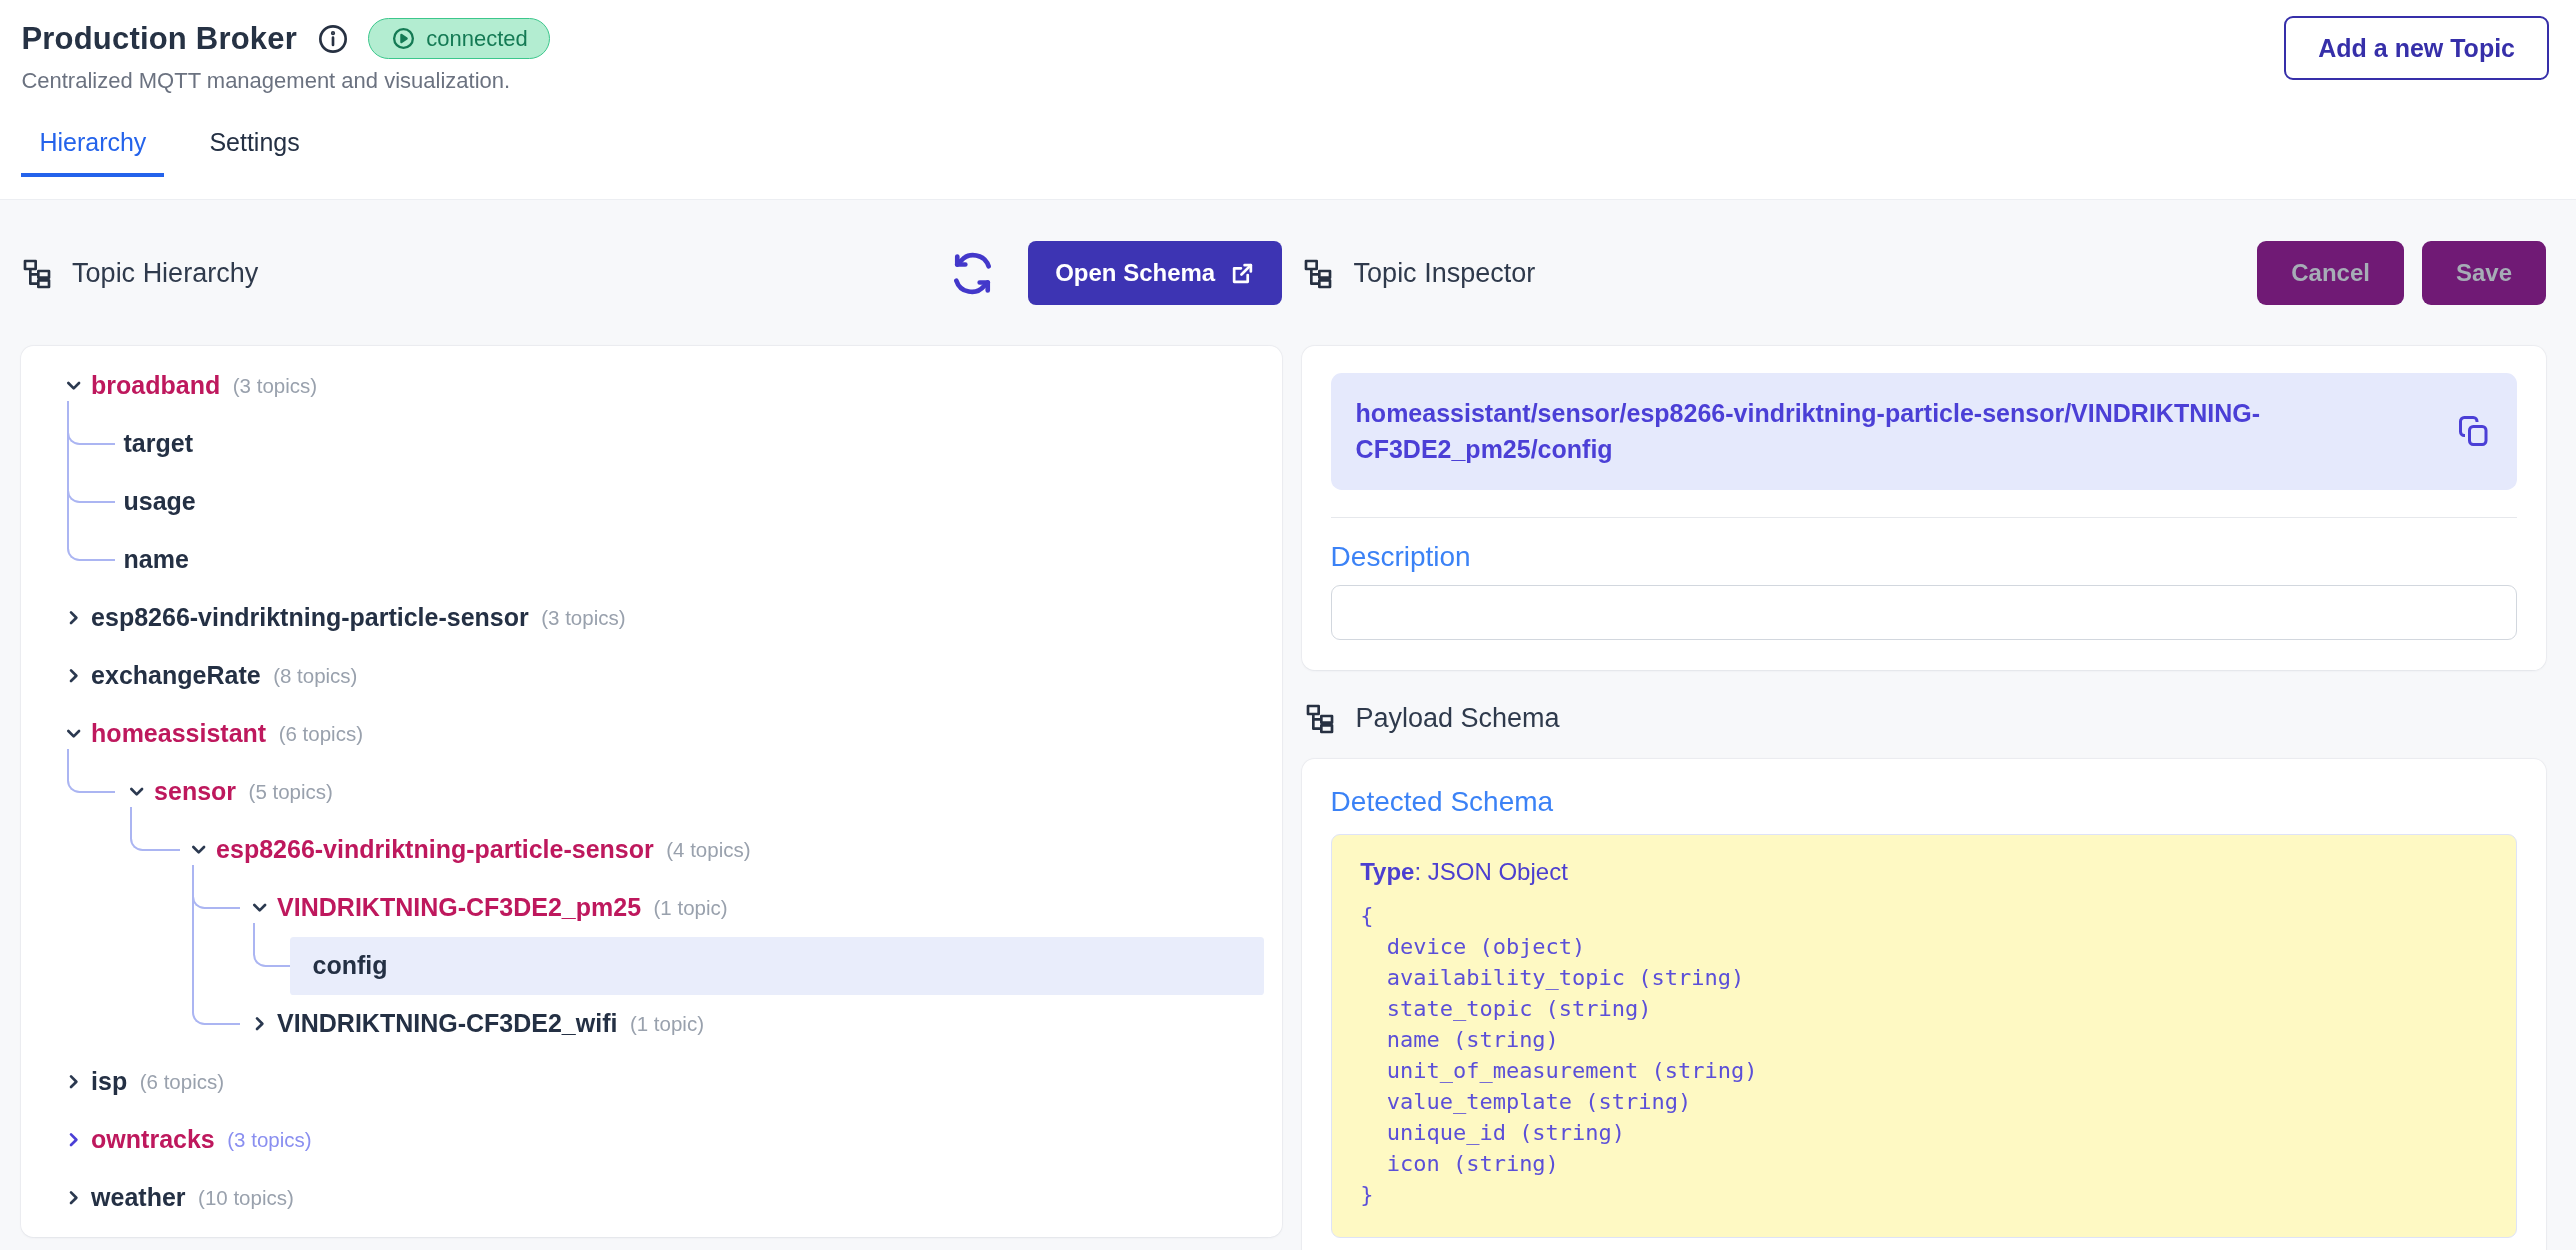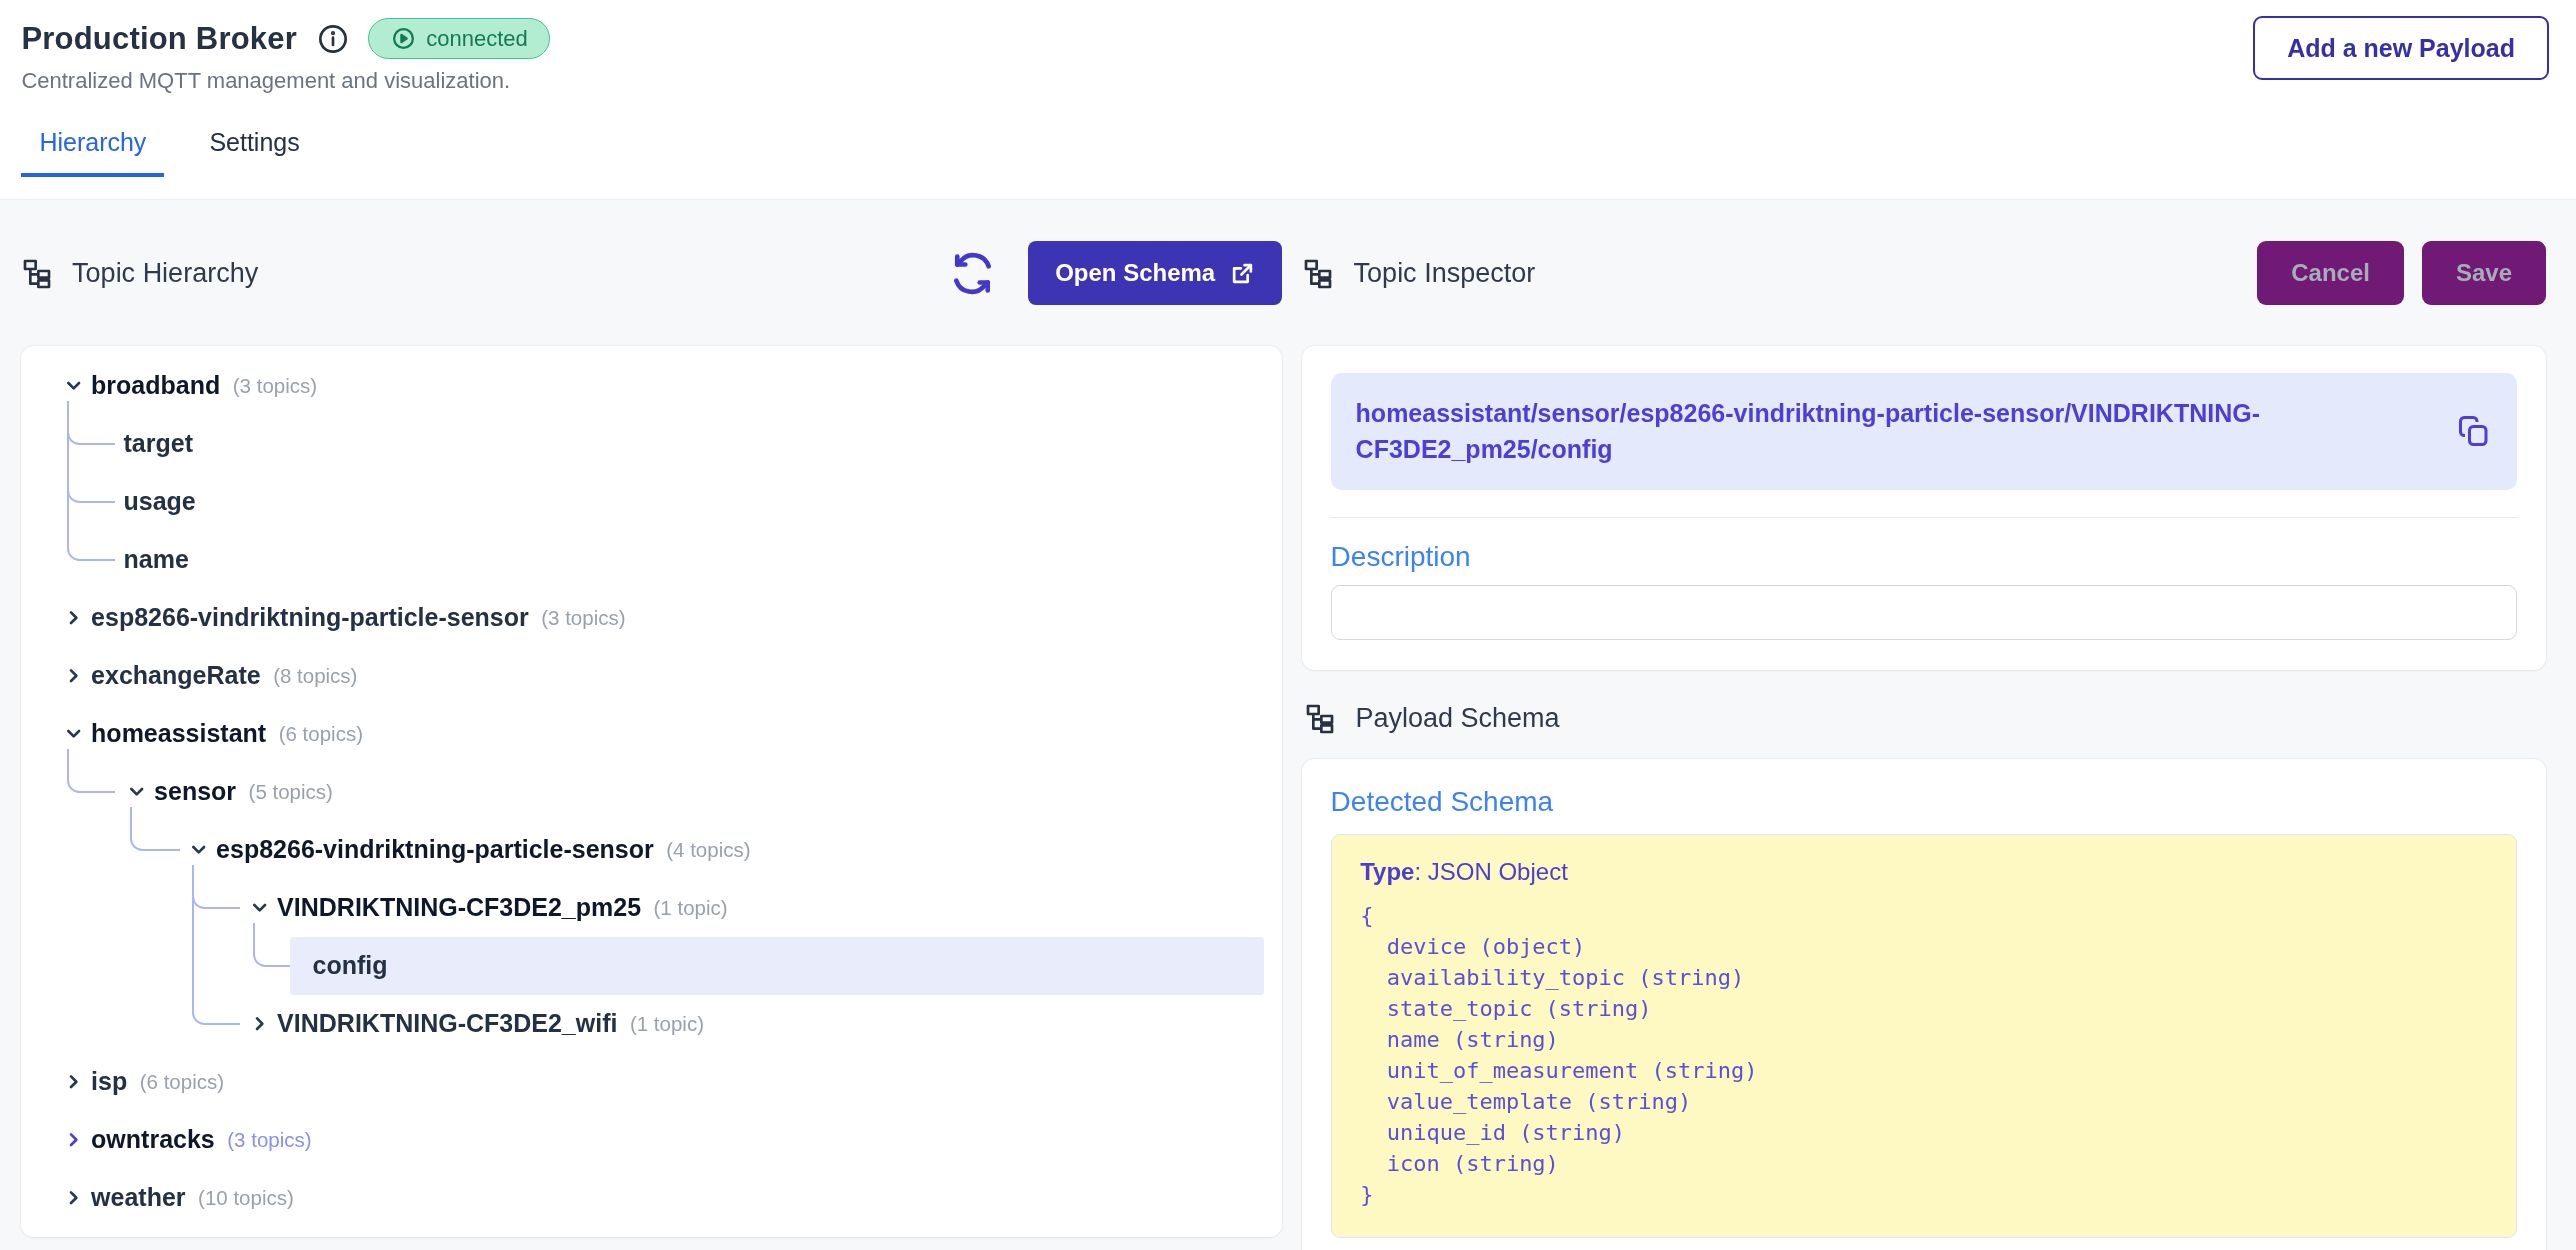--- a/index.html
+++ b/index.html
@@ -67,21 +67,21 @@
     background:#ffffff; border-radius:12.5px;
     box-shadow:0 0.9px 2.7px rgba(20,30,60,.06), 0 0 0 0.9px rgba(20,30,60,.03);
   }
   
   .tree { position:relative; padding:10.7px 0; height:891px; }
   .trow { height:58px; display:flex; align-items:center; position:relative; cursor:pointer; }
   .pl0 { padding-left:40px; } .pl1 { padding-left:103px; }
   .pl2 { padding-left:165px; } .pl3 { padding-left:226px;text-align:center; }
   .chev { width:27px; height:27px; flex:none; display:flex; align-items:center; justify-content:center; margin-right:3.6px; }
   .lbl { font-size:25px; font-weight:700; color:#243044; white-space:nowrap; }
-  .lbl.indigo { color:#0f172a; }
+  .lbl.indigo { color:#be185d; }
   .cnt { font-size:20.5px; color:#99a1ad; margin-left:12.5px; white-space:nowrap; }
   .cnt.indigo { color:#8a8ff0; }
   .elbow {
     position:absolute; border-left:2.7px solid #abb5f2; border-bottom:2.7px solid #abb5f2;
     border-bottom-left-radius:12.5px; pointer-events:none;
   }
   .sel-highlight { position:absolute; left:269px; right:18px; top:0; bottom:0; background:#e9edfb; border-radius:3.6px; }
   .sel-label { position:relative; padding-left:292px; }
   
   .inspector-card { padding:27px 28.6px 30px 28.6px; }
@@ -131,21 +131,21 @@
       <span style="display:inline-flex">
         <svg width="25" height="25" viewBox="0 0 24 24" fill="none" stroke="#147a54" stroke-width="2.2" stroke-linejoin="round">
           <circle cx="12" cy="12" r="9"></circle>
             <path d="M10 8.5l5 3.5-5 3.5z" fill="#147a54"></path>
         </svg>
       </span>
       <span>connected</span>
     </span>
   </div>
   <div class="subtitle">Centralized MQTT management and visualization.</div>
-  <button class="add-broker-btn">Add a new Payload</button>
+  <button class="add-broker-btn">Add a new Topic</button>
   <div class="tabs">
     <button class="tab active">Hierarchy</button>
     <button class="tab">Settings</button>
   </div>
 </div>
 
 <div class="content">
 
   <div class="col-left">
     <div class="panel-head">

